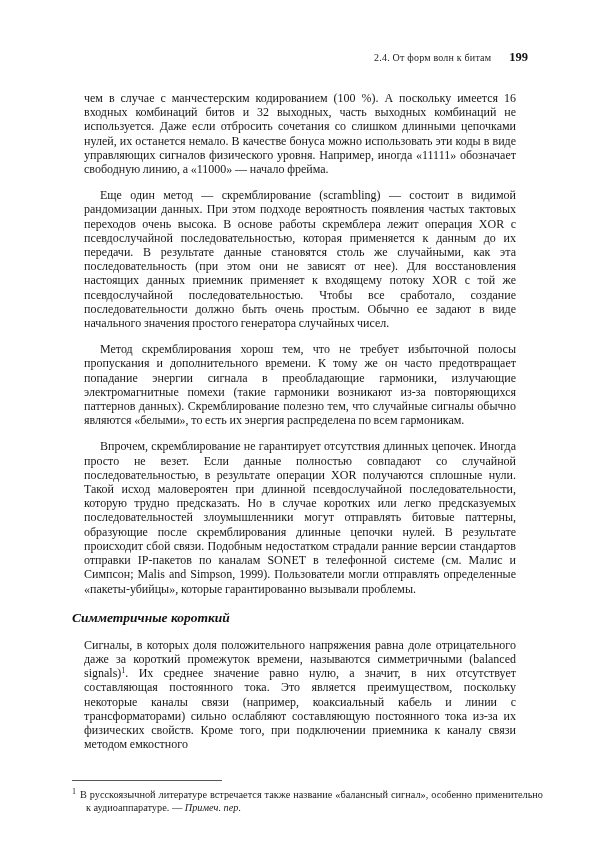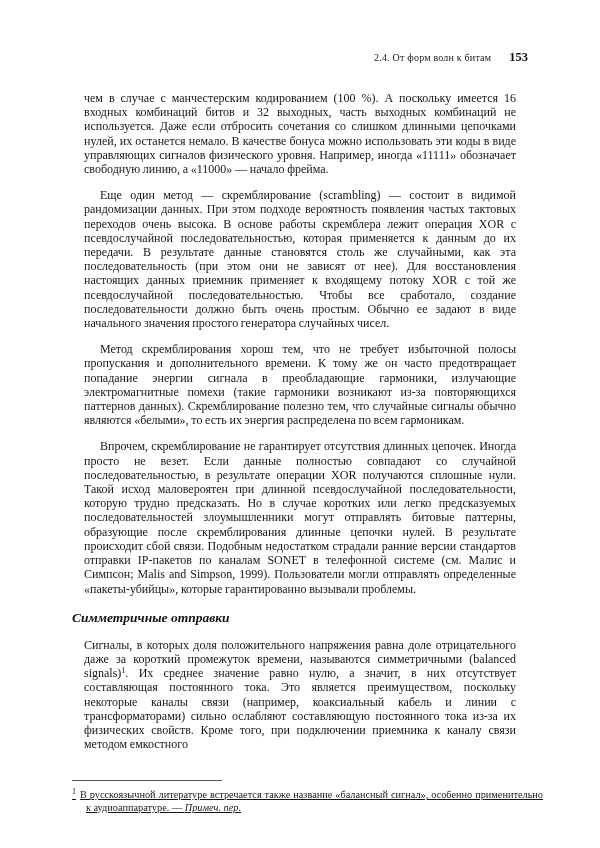--- a/index.html
+++ b/index.html
@@ -58,21 +58,20 @@
     font-size: 13.5px;
     font-weight: bold;
     font-style: italic;
     color: #111;
   }
   .footnote-area {
     position: absolute;
     left: 72px;
     right: 57px;
     top: 780px;
-    text-decoration: underline;
   }
   .footnote-rule {
     width: 150px;
     height: 0;
     border-top: 1px solid #555;
     margin-bottom: 7px;
   }
   p.footnote {
     margin: 0;
     font-size: 10.3px;
@@ -84,29 +83,29 @@
   }
   p.footnote sup.fn-marker { margin-right: 4px; }
 </style>
 </head>
 <body>
 
 <div class="page">
 
   <header class="page-header">
     <span class="running-head">2.4. От форм волн к битам</span>
-    <span class="page-number">153</span>
+    <span class="page-number">199</span>
   </header>
 
   <main class="page-body" id="page-body">
       <p class="para"><span>чем в случае с манчестерским кодированием (100 %). А поскольку имеется 16 входных комбинаций битов и 32 выходных, часть выходных комбинаций не используется. Даже если отбросить сочетания со слишком длинными цепочками нулей, их останется немало. В качестве бонуса можно использовать эти коды в виде управляющих сигналов физического уровня. Например, иногда «11111» обозначает свободную линию, а «11000» — начало фрейма.</span></p>
       <p class="para indent"><span>Еще один метод — </span><span class="b">скремблирование (scrambling)</span><span> — состоит в видимой рандомизации данных. При этом подходе вероятность появления частых тактовых переходов очень высока. В основе работы </span><span class="b">скремблера</span><span> лежит операция XOR с псевдослучайной последовательностью, которая применяется к данным до их передачи. В результате данные становятся столь же случайными, как эта последовательность (при этом они не зависят от нее). Для восстановления настоящих данных приемник применяет к входящему потоку XOR с той же псевдослучайной последовательностью. Чтобы все сработало, создание последовательности должно быть очень простым. Обычно ее задают в виде начального значения простого генератора случайных чисел.</span></p>
       <p class="para indent"><span>Метод скремблирования хорош тем, что не требует избыточной полосы пропускания и дополнительного времени. К тому же он часто предотвращает попадание энергии сигнала в преобладающие гармоники, излучающие электромагнитные помехи (такие гармоники возникают из-за повторяющихся паттернов данных). Скремблирование полезно тем, что случайные сигналы обычно являются «белыми», то есть их энергия распределена по всем гармоникам.</span></p>
       <p class="para indent"><span>Впрочем, скремблирование не гарантирует отсутствия длинных цепочек. Иногда просто не везет. Если данные полностью совпадают со случайной последовательностью, в результате операции XOR получаются сплошные нули. Такой исход маловероятен при длинной псевдослучайной последовательности, которую трудно предсказать. Но в случае коротких или легко предсказуемых последовательностей злоумышленники могут отправлять битовые паттерны, образующие после скремблирования длинные цепочки нулей. В результате происходит сбой связи. Подобным недостатком страдали ранние версии стандартов отправки IP-пакетов по каналам SONET в телефонной системе (см. Малис и Симпсон; Malis and Simpson, 1999). Пользователи могли отправлять определенные «пакеты-убийцы», которые гарантированно вызывали проблемы.</span></p>
-      <h2 class="section-heading">Симметричные отправки</h2>
+      <h2 class="section-heading">Симметричные короткий</h2>
       <p class="para"><span>Сигналы, в которых доля положительного напряжения равна доле отрицательного даже за короткий промежуток времени, называются </span><span class="b">симметричными (balanced signals)</span><sup class="fn-marker">1</sup><span>. Их среднее значение равно нулю, а значит, в них отсутствует составляющая постоянного тока. Это является преимуществом, поскольку некоторые каналы связи (например, коаксиальный кабель и линии с трансформаторами) сильно ослабляют составляющую постоянного тока из-за их физических свойств. Кроме того, при подключении приемника к каналу связи методом </span><span class="b">емкостного</span></p>
     </main>
 
   <footer class="footnote-area">
     <div class="footnote-rule"></div>
     <p class="footnote" id="footnote"><sup class="fn-marker">1</sup><span>В русскоязычной литературе встречается также название «балансный сигнал», особенно применительно к аудиоаппаратуре. — </span><span class="i">Примеч. пер.</span></p>
   </footer>
 
 </div>
 

